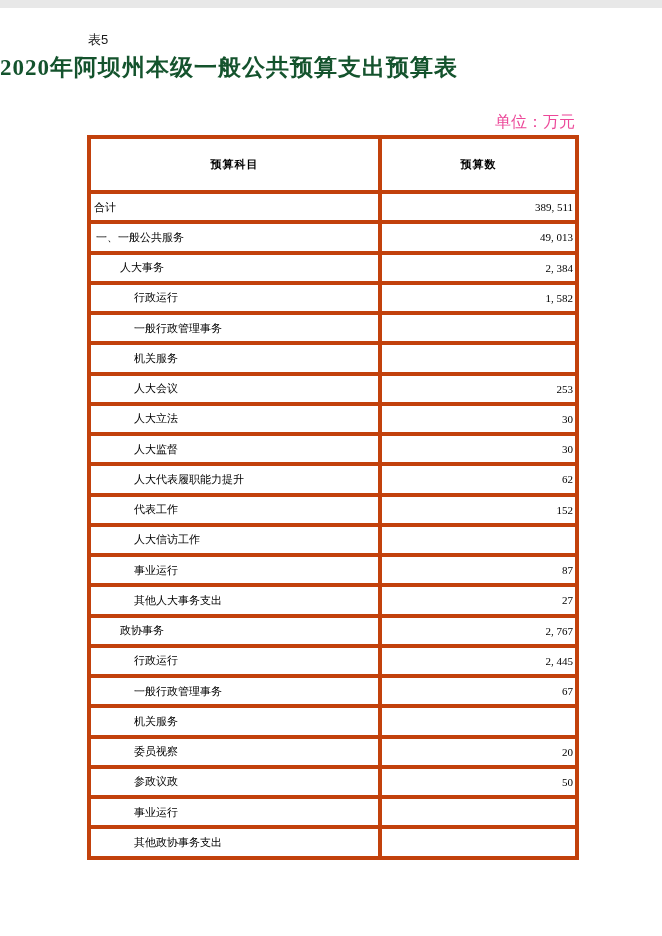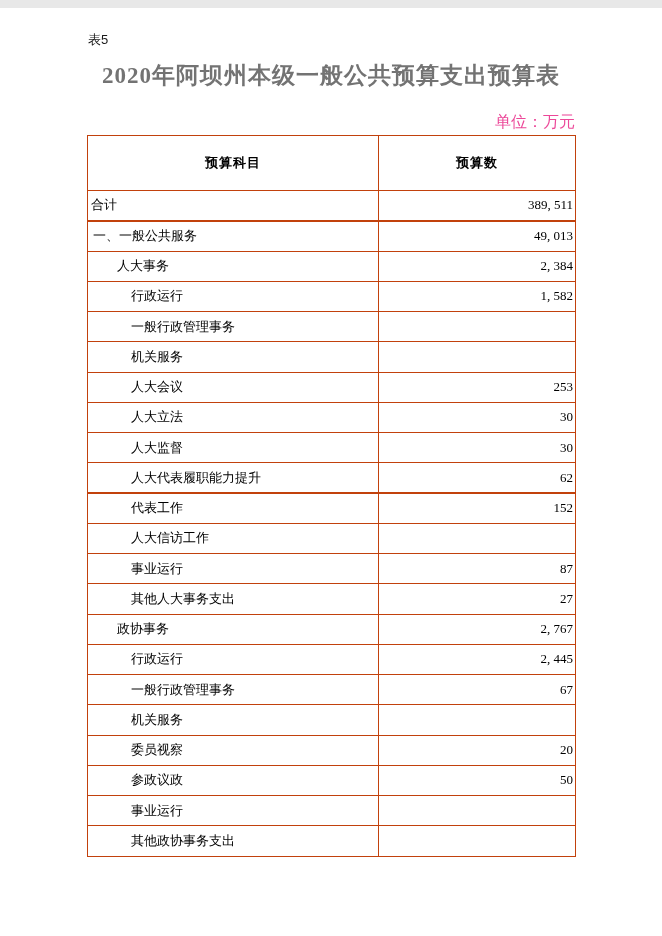--- a/index.html
+++ b/index.html
@@ -19,46 +19,46 @@
     left: 88px;
     top: 23px;
     font-size: 13px;
     font-family: "Liberation Sans", "DejaVu Sans", sans-serif;
     color: #1a1a1a;
   }
   .doc-title {
     position: absolute;
     left: 0;
     right: 0;
-    top: 52px;
-    text-align: center;
+    top: 44px;
+    text-align: left;
     font-size: 23px;
     font-weight: bold;
     letter-spacing: 1px;
-    color: #737373;
+    color: #14532d;
   }
   .unit-note {
     position: absolute;
     right: 87px;
     top: 104px;
     font-size: 16px;
     color: #ec4899;
   }
   table.budget {
     position: absolute;
     left: 87px;
     top: 127px;
     width: 488px;
     border-collapse: collapse;
     table-layout: fixed;
   }
   table.budget th,
   table.budget td {
-    border: 1px solid #c2410c;
-    font-size: 13px;
+    border: 4px solid #c2410c;
+    font-size: 11px;
     vertical-align: middle;
     overflow: hidden;
     white-space: nowrap;
   }
   col.c-subject { width: 291px; }
   col.c-amount  { width: 197px; }
   thead tr { height: 55px; }
   tbody tr { height: 30.26px; }
   th {
     font-weight: bold;

